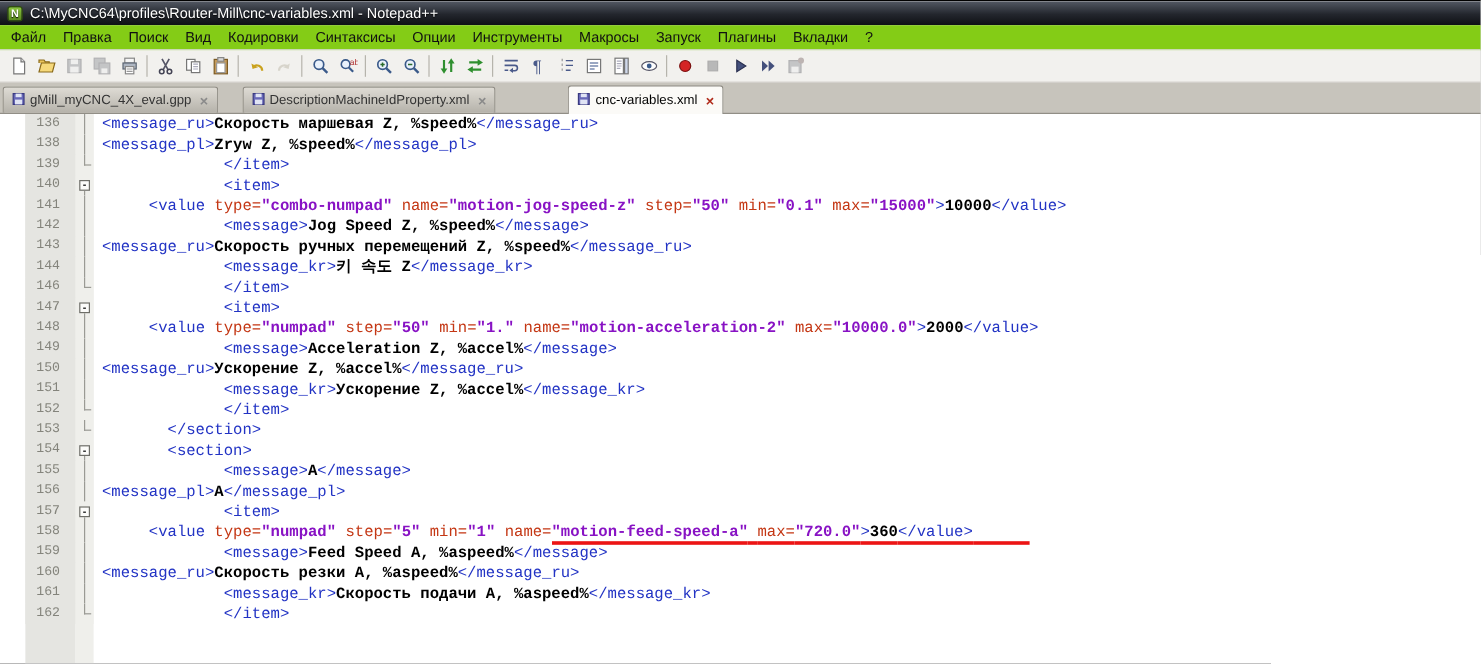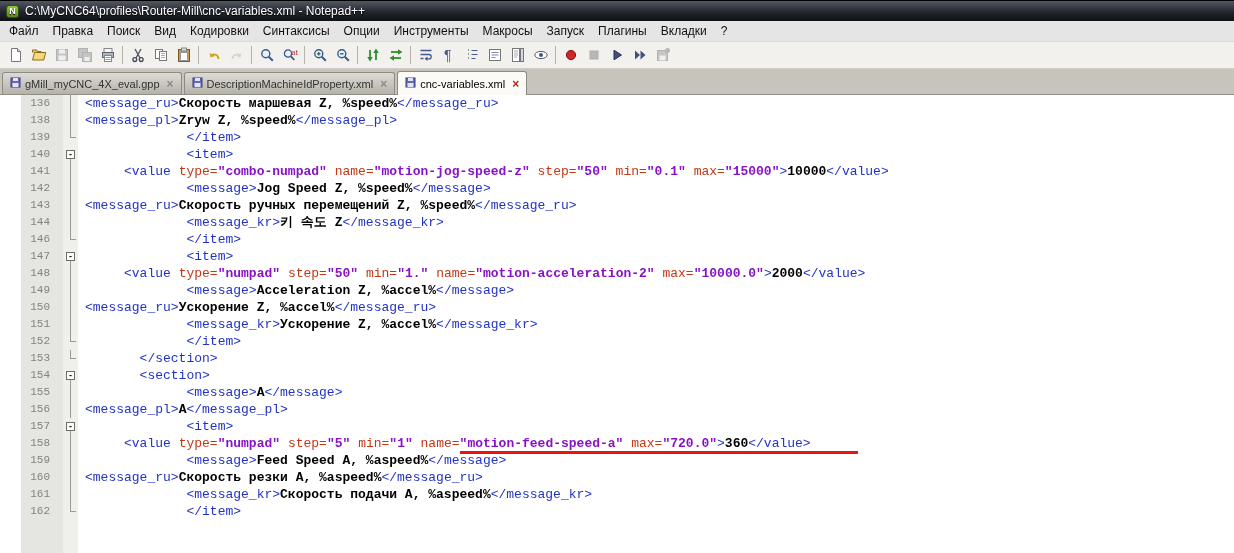--- a/index.html
+++ b/index.html
@@ -12,39 +12,39 @@
   
   .titlebar{
     height:20px;flex:0 0 20px;display:flex;align-items:center;gap:6px;
     padding:0 6px;color:#fff;font-size:12px;
     background:linear-gradient(180deg,#525863 0%,#23262d 55%,#0e1014 100%);
     text-shadow:0 1px 1px #000;
   }
   .app-icon{width:13px;height:13px;border-radius:3px;background:linear-gradient(#8cc63f,#5a8a1f);
     border:1px solid #2f4d10;color:#fff;font:bold 9px/11px "Liberation Sans",sans-serif;text-align:center;}
   
-  .menubar{height:21px;flex:0 0 21px;background:#e5e5e5;display:flex;align-items:center;
+  .menubar{height:21px;flex:0 0 21px;background:#84cc16;display:flex;align-items:center;
     font-size:12px;color:#111;border-bottom:1px solid #dcdcdc;padding-left:2px;text-align:center;}
   .menu-item{padding:3px 7px;cursor:default;}
   
   .toolbar{height:27px;flex:0 0 27px;background:#f2f1ee;display:flex;align-items:center;
     padding:0 4px;border-bottom:1px solid #cfcdc6;}
   .tb-btn{width:23px;height:23px;display:flex;align-items:center;justify-content:center;
     border:1px solid transparent;border-radius:2px;}
   .tb-btn svg{width:16px;height:16px;display:block;}
   .tb-btn.disabled{opacity:.35;filter:grayscale(85%);}
   .tb-sep{width:1px;height:18px;background:#b6b4ac;margin:0 3px;flex:0 0 1px;}
   
   .tabbar{height:26px;flex:0 0 26px;background:#c7c4bc;display:flex;align-items:flex-end;
-    padding:2px 2px 0 2px;gap:2px;border-bottom:1px solid #918e86;}
+    padding:2px 2px 0 2px;gap:20px;border-bottom:1px solid #918e86;}
   .tab{height:22px;display:flex;align-items:center;gap:4px;padding:0 7px;
     font-size:11px;color:#333;white-space:nowrap;
     background:linear-gradient(#dedbd4,#b5b2aa);
     border:1px solid #8d8a82;border-bottom:none;border-radius:3px 3px 0 0;}
-  .tab.active{background:#fbfaf7;height:24px;margin-bottom:-1px;color:#000;}
+  .tab.active{background:#fbfaf7;height:24px;margin-bottom:-1px;color:#000;margin-left:40px;}
   .tab svg{width:11px;height:11px;}
   .tab-close{font:bold 12px/12px "Liberation Sans",sans-serif;color:#8a8a8a;margin-left:3px;}
   .tab.active .tab-close{color:#b02a1a;}
   
   .editor{flex:1 1 auto;background:#fff;overflow:hidden;position:relative;
     font-family:"Liberation Mono","DejaVu Sans Mono",monospace;font-size:13px;line-height:17px;margin-left:21px;}
   .gutter-bg{position:absolute;left:0;top:0;bottom:0;width:42px;background:#e5e5e1;}
   .fold-bg{position:absolute;left:42px;top:0;bottom:0;width:15px;background:#efefeb;}
   .row{display:flex;height:17px;position:relative;}
   .ln-num{flex:0 0 34px;width:34px;text-align:right;padding-right:5px;color:#84847c;

